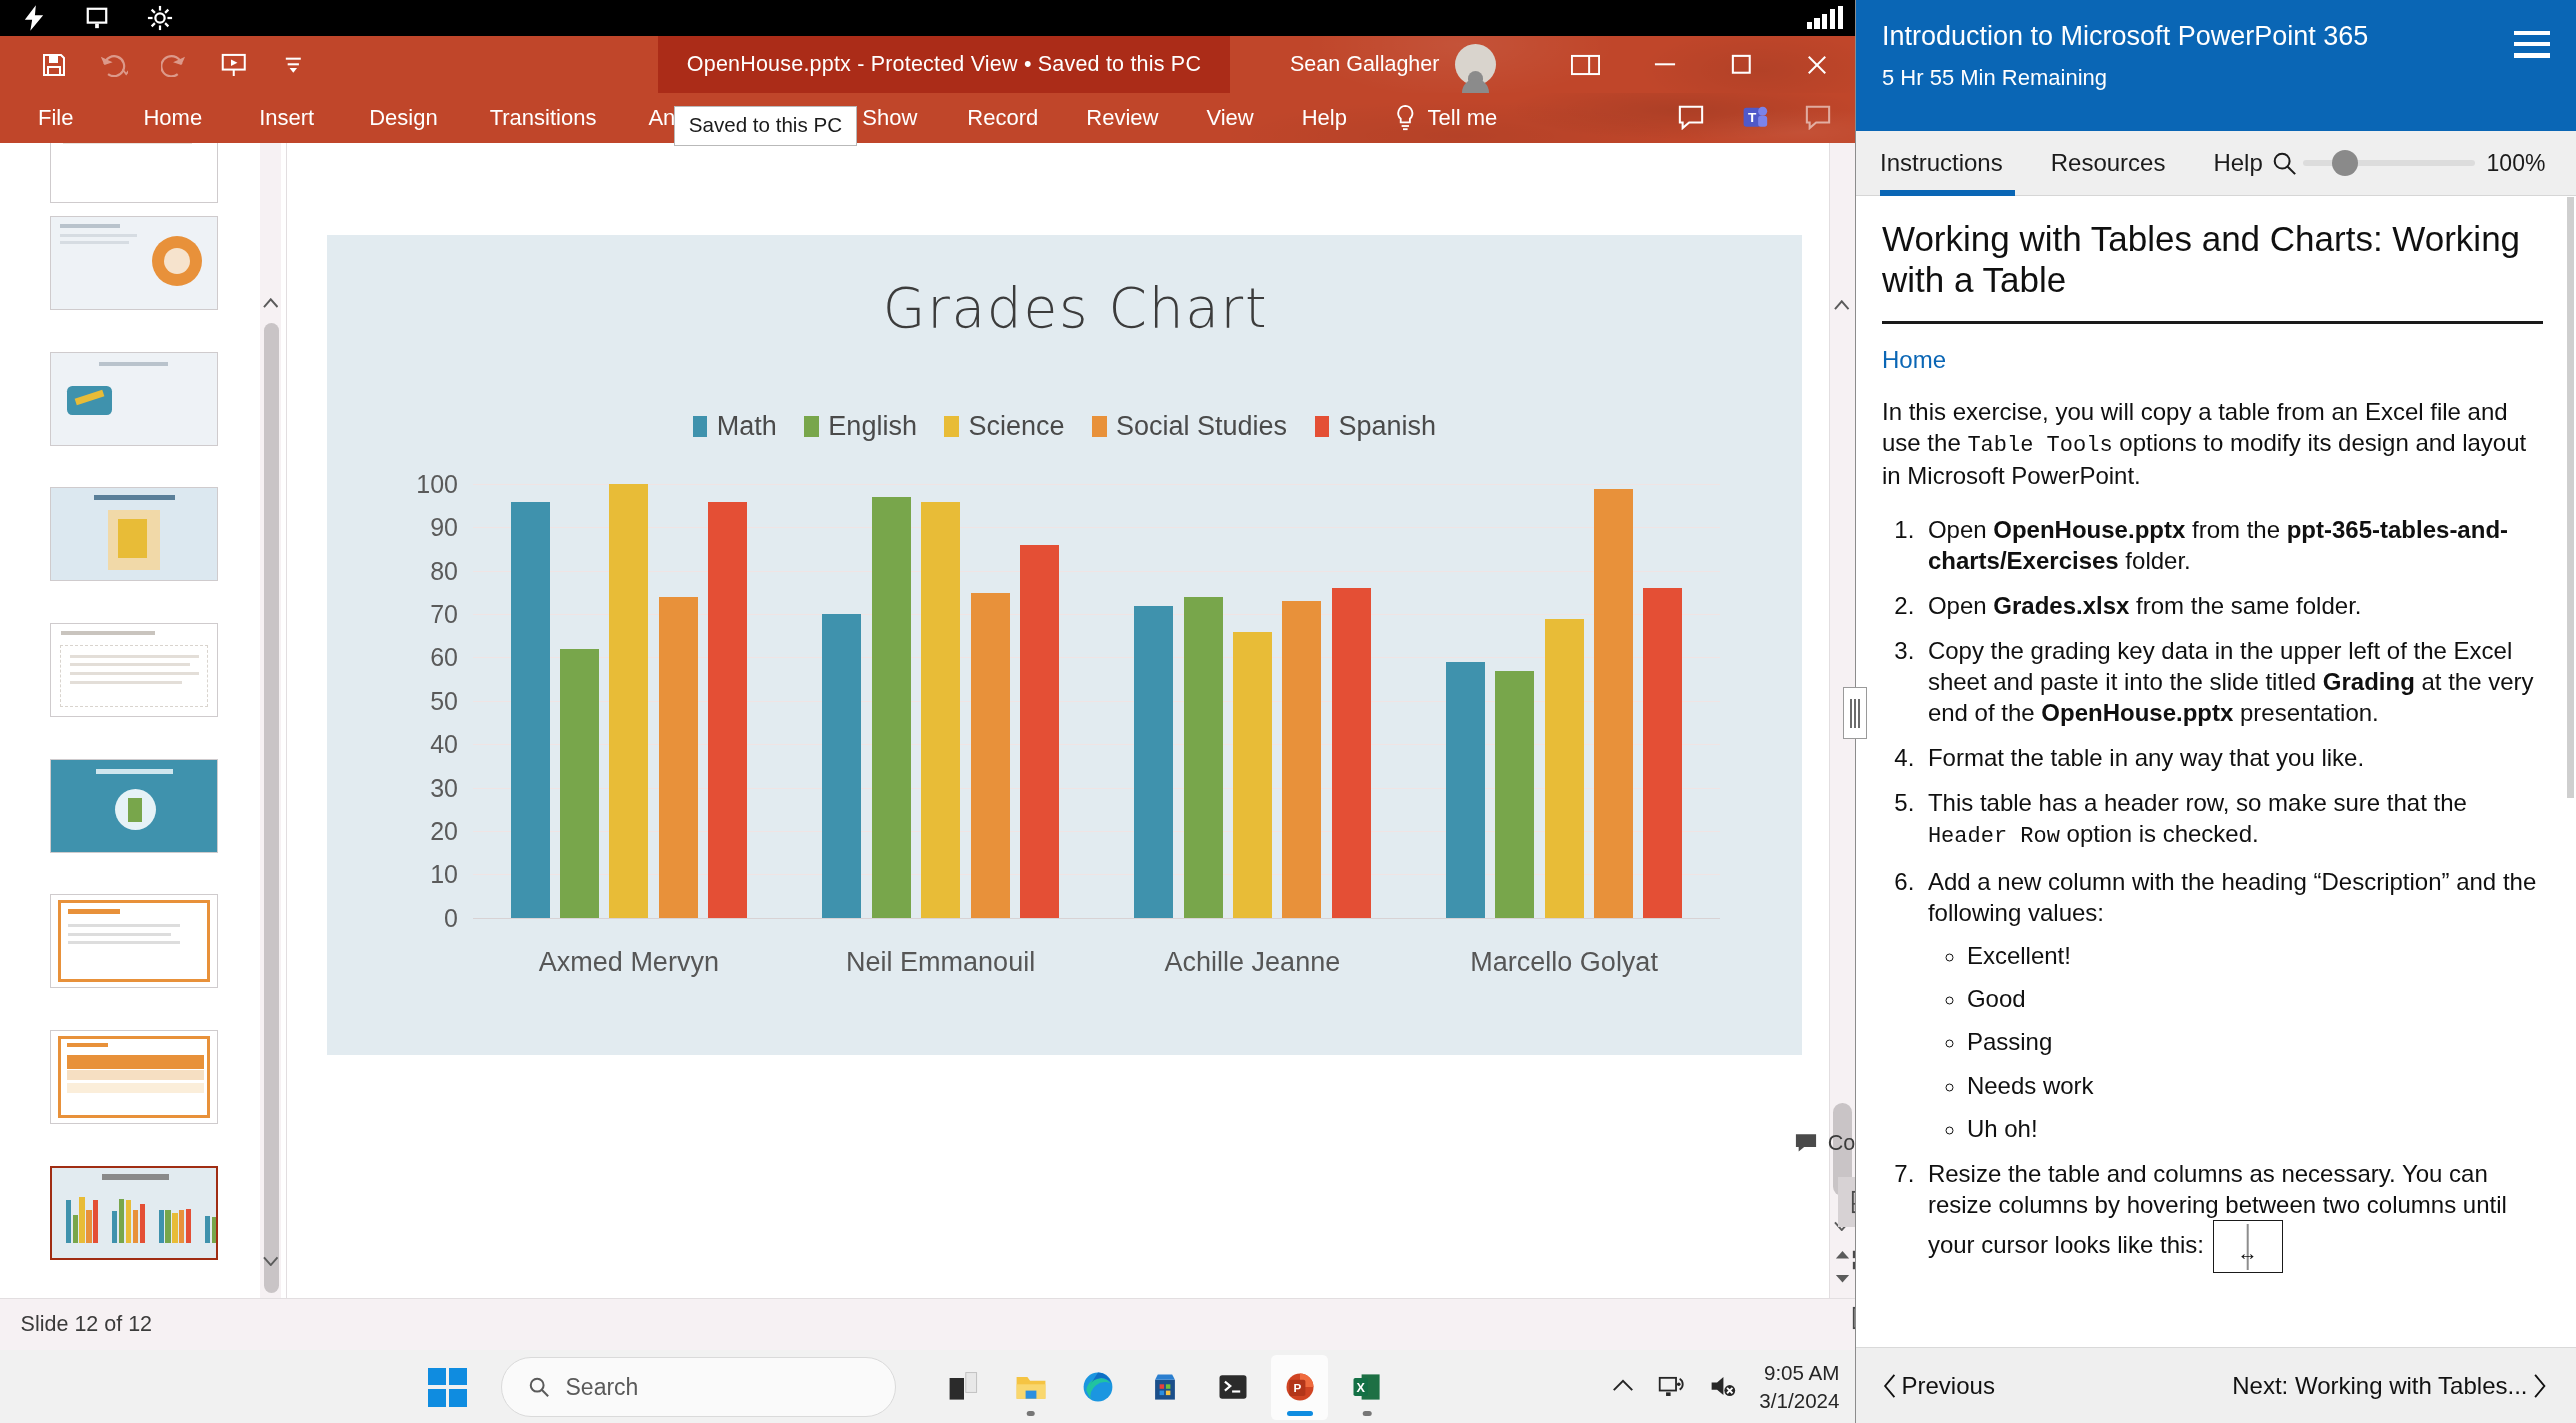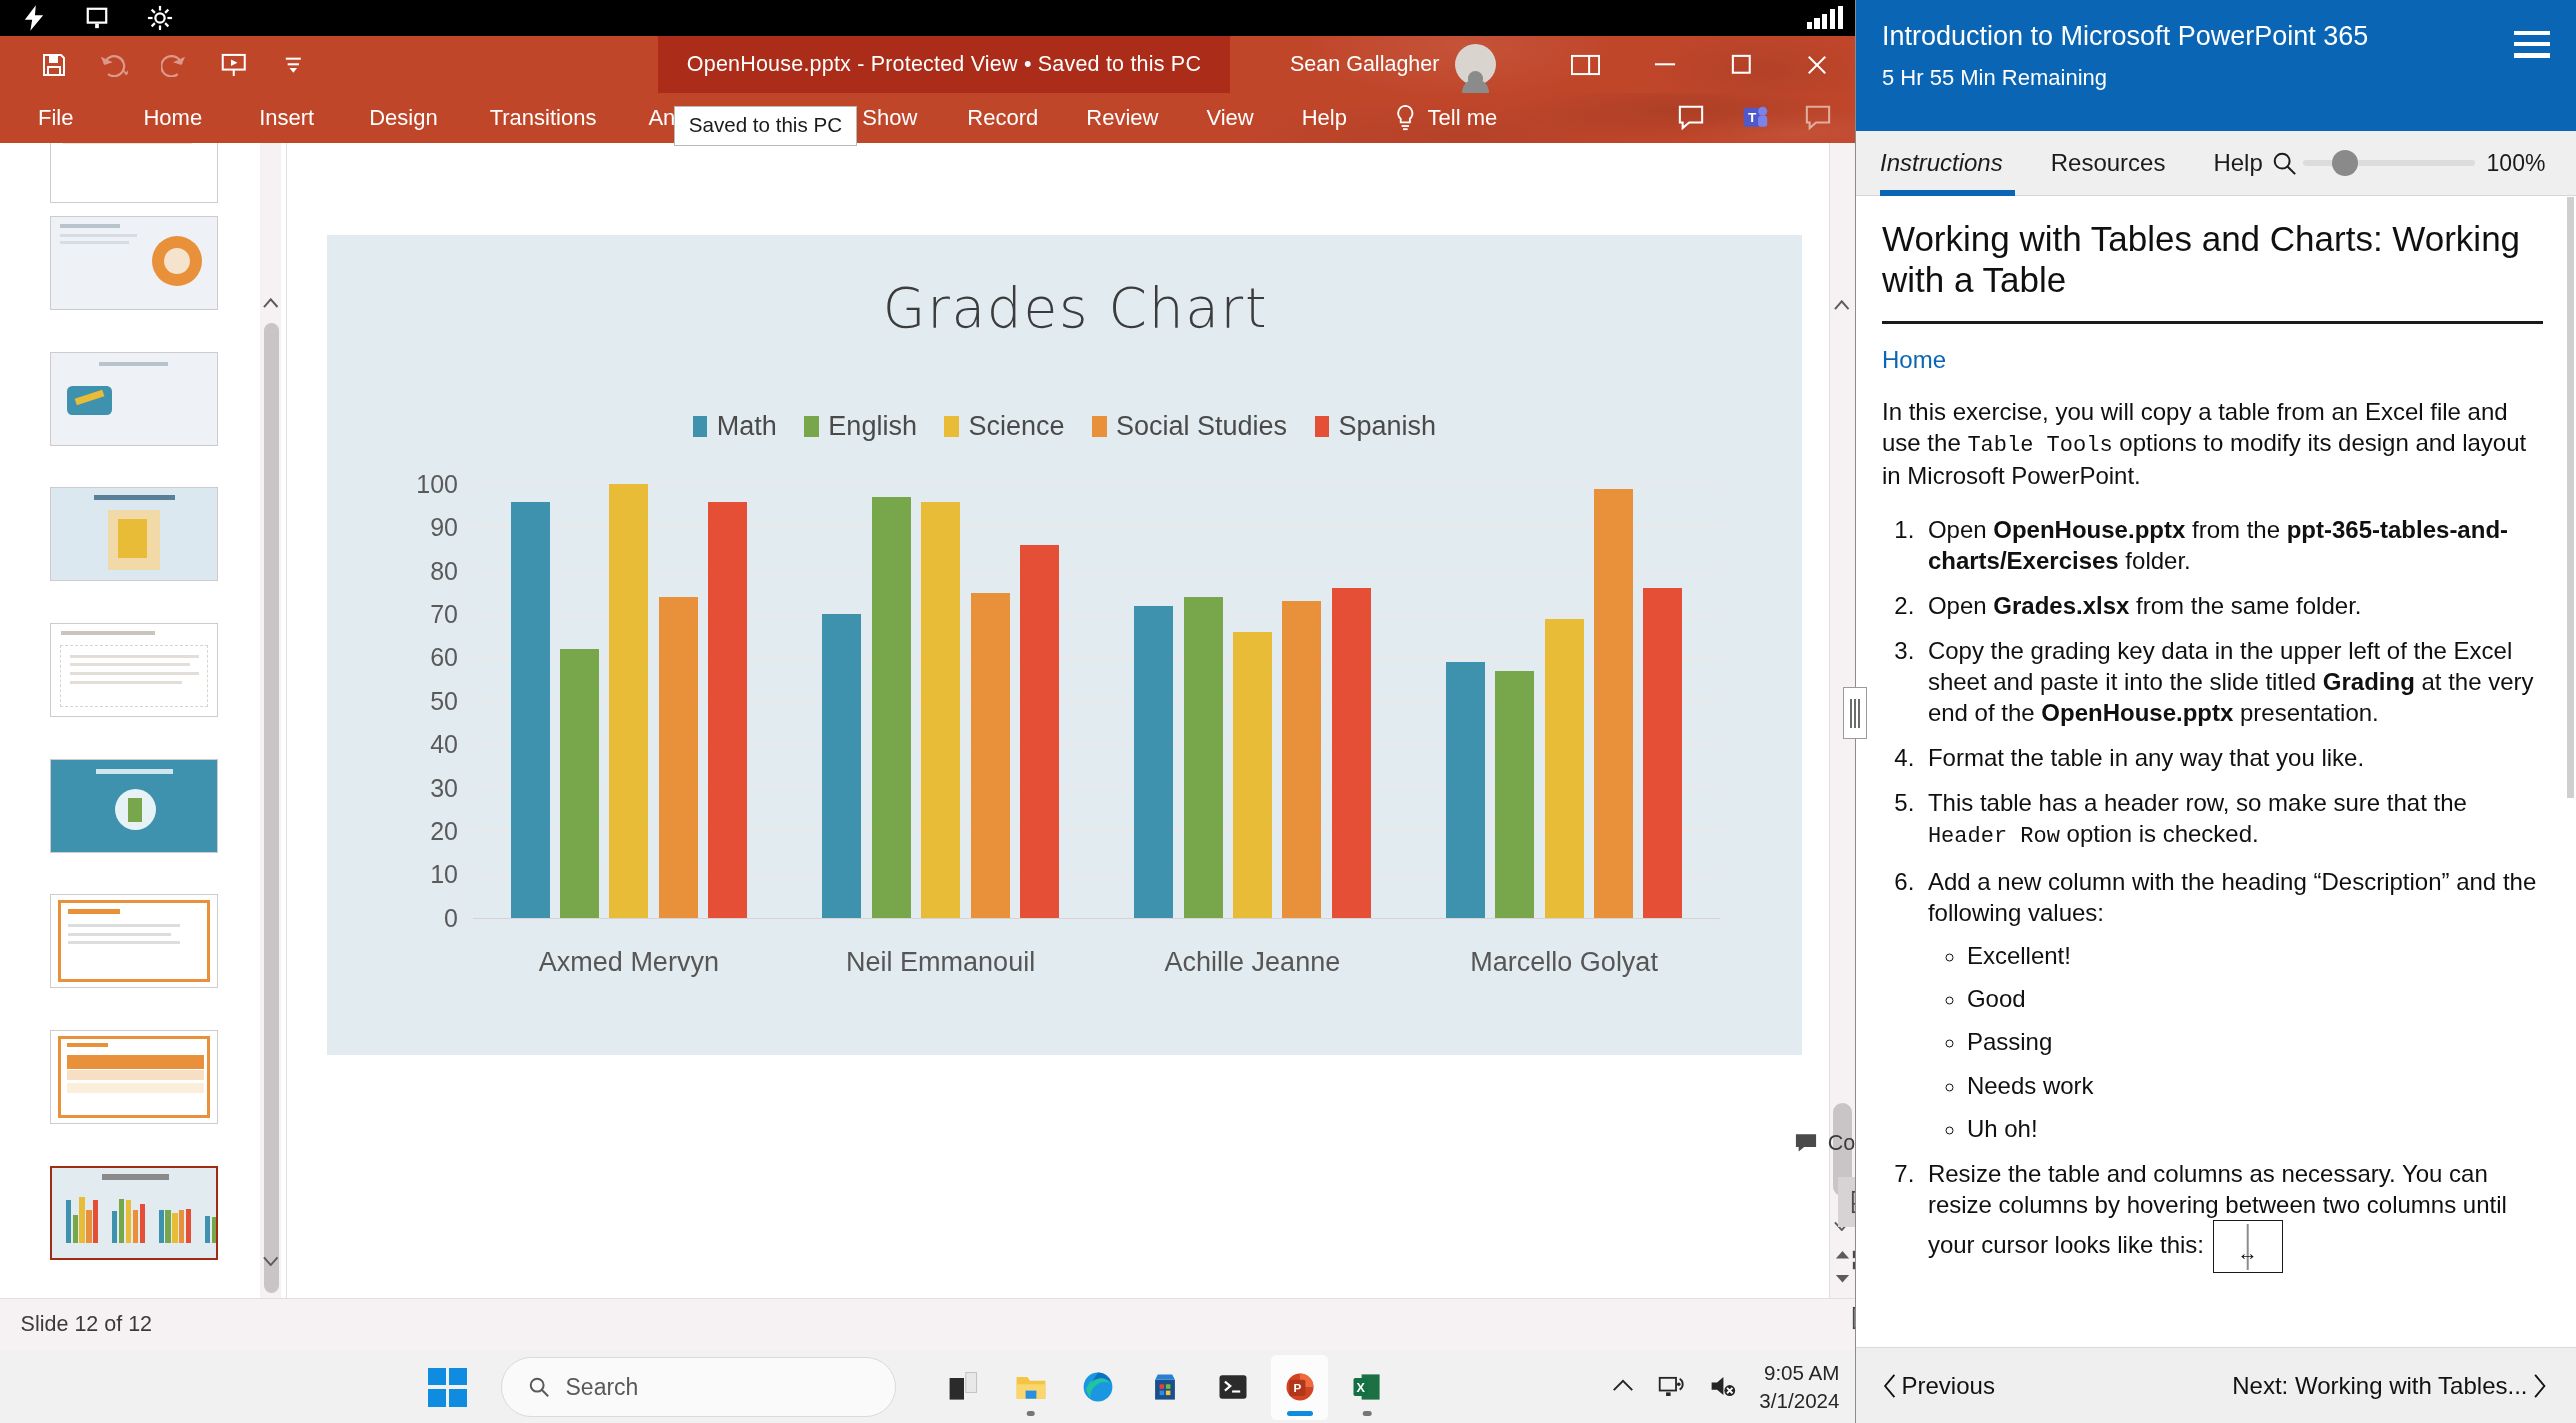--- a/index.html
+++ b/index.html
@@ -143,21 +143,21 @@
 
   
   .panel { position:absolute; top:0; right:0; width:721px; height:1424px; background:#fff; border-left:1.7px solid #8c8c8c; }
   .panel-header { background:#0a66b5; height:131px; padding:20.6px 29px 0 26px; position:relative; }
   .panel-header h1 { color:#fff; font-size:27px; font-weight:normal; }
   .panel-header .sub { color:#fff; font-size:22px; margin-top:13.7px; }
   .hamburger { position:absolute; right:26px; top:31px; display:flex; flex-direction:column; gap:6.9px; }
   .hamburger i { display:block; width:36px; height:4.3px; background:#fff; }
   .panel-tabs { height:65px; background:#efefef; display:flex; align-items:center; padding-left:24px; gap:0; border-bottom:0.9px solid #d6d6d6; position:relative; }
   .ptab { font-size:24px; color:#1b1b1b; padding: 0 24px; height:65px; display:flex; align-items:center; position:relative; }
-  .ptab:first-child { padding-left:0; padding-right:24px;font-style:italic; }
+  .ptab:first-child { padding-left:0; padding-right:24px; }
   .ptab.active::after { content:""; position:absolute; left:0; right:12px; bottom:0; height:5.2px; background:#0a66b5; }
   .zoomctl { display:flex; align-items:center; gap:12px; margin-left:5.2px; }
   .zt { width:172px; height:6.9px; background:#dcdcdc; border-radius:3.4px; position:relative; }
   .zh { position:absolute; left:29px; top:-9.4px; width:26px; height:26px; border-radius:50%; background:#8a8a8a; }
   .zlabel { font-size:23px; color:#1b1b1b; }
 
   .panel-content {
     position:absolute; top:196px; bottom:77px; left:0; right:0; overflow:hidden;
     padding: 22px 33px 0 26px; color:#101010;
   }

